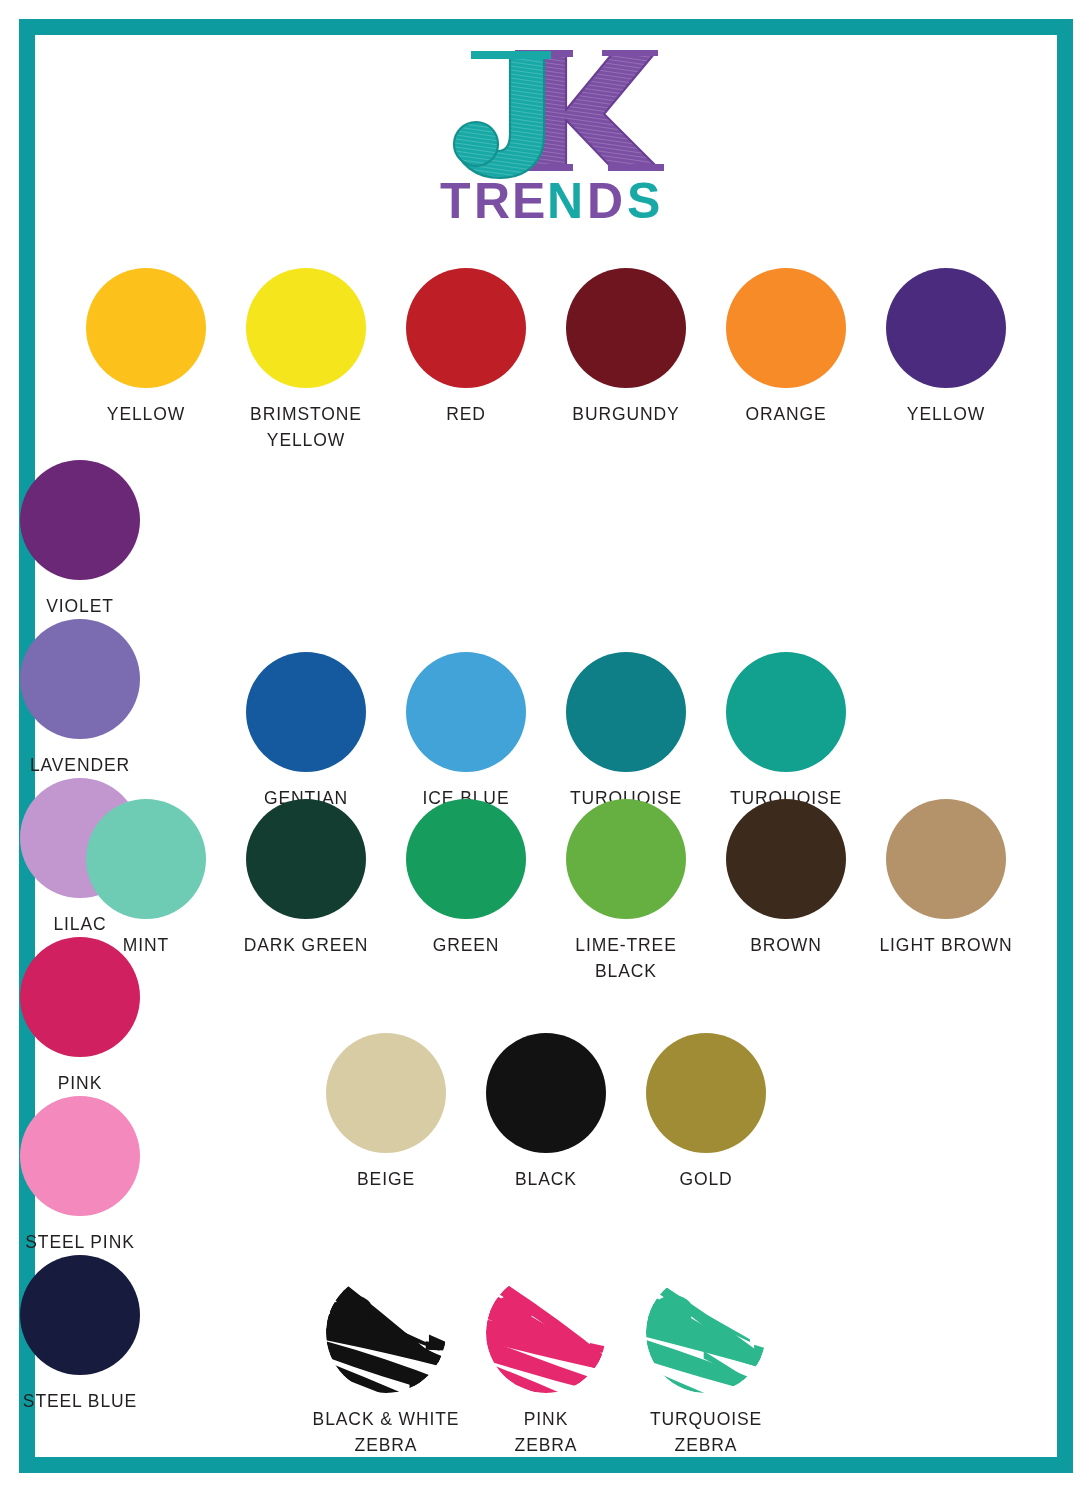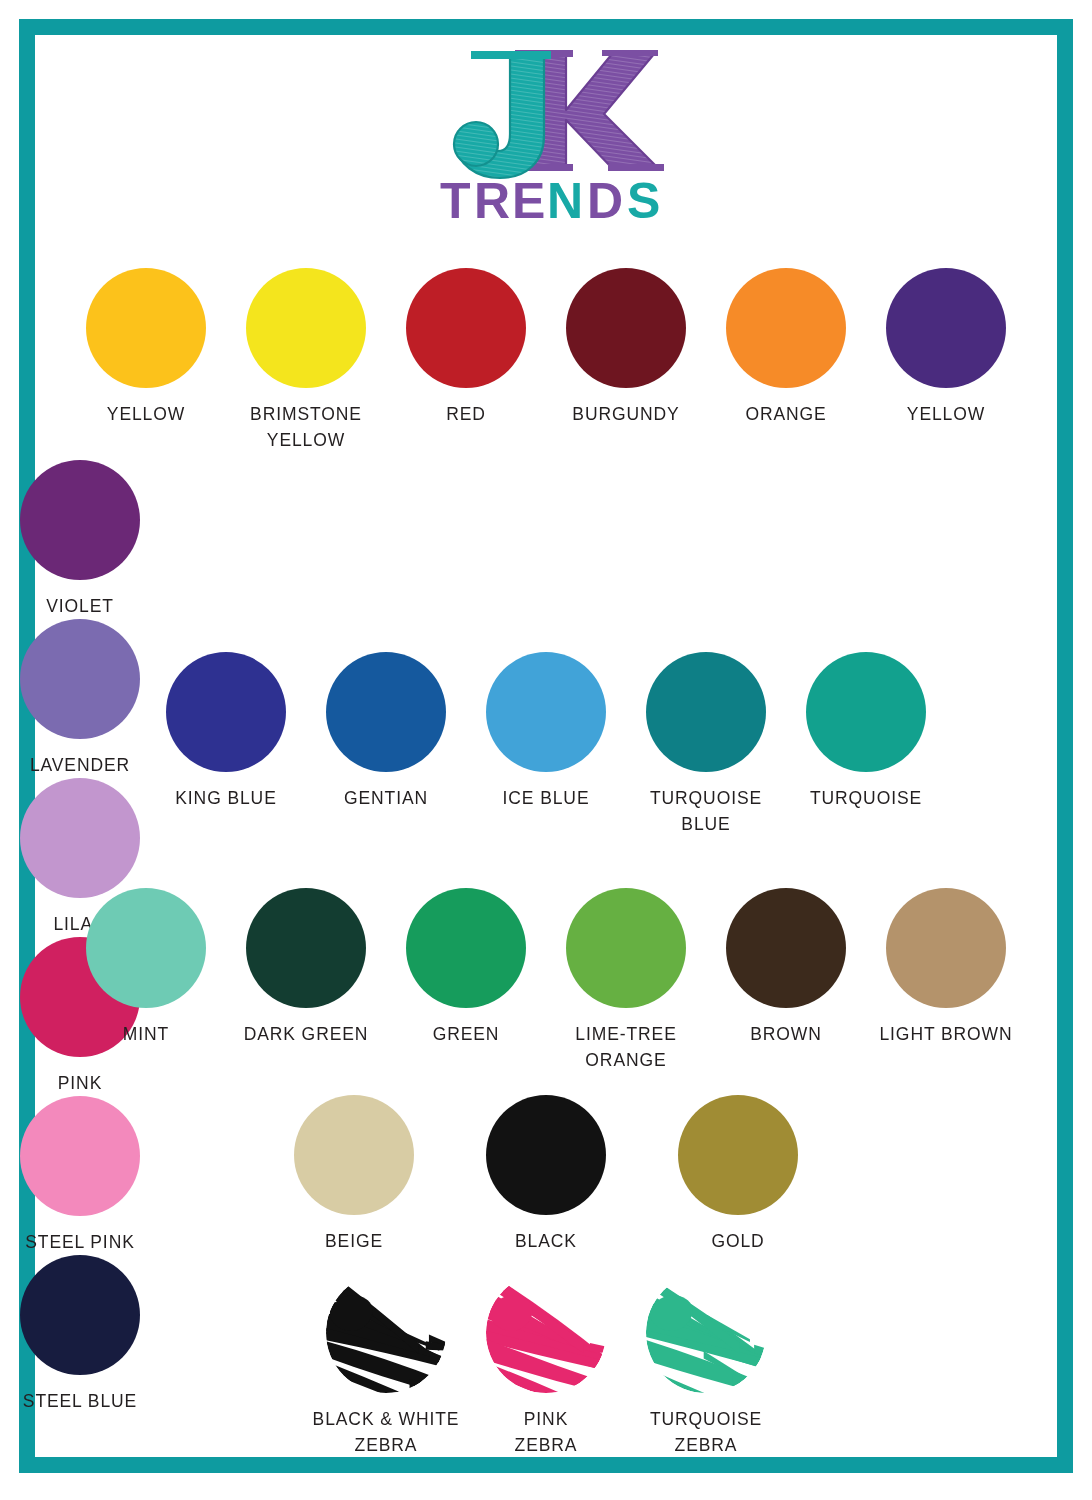--- a/index.html
+++ b/index.html
@@ -78,22 +78,22 @@
     text-align: center;
     line-height: 26px;
     white-space: pre-line;
     font-weight: 400;
   }
 
   
   #row-0 { top: 268px; }
   #row-1 { top: 460px; flex-direction: column; }
   #row-2 { top: 652px; }
-  #row-3 { top: 888px; }
-  #row-4 { top: 1095px; gap: 32px; }
+  #row-3 { top: 799px; }
+  #row-4 { top: 1033px; }
   #row-5 { top: 1273px; }
 </style>
 </head>
 <body>
 
 <div id="page" style="background: rgb(255, 255, 255);">
 
   <div id="frame-border" style="border-color: rgb(14, 155, 160);"></div>
 
   <div id="logo">
@@ -184,24 +184,20 @@
         <div class="swatch" style="background: rgb(243, 137, 188);"></div>
         <div class="label">STEEL PINK</div>
       </div>
       <div class="cell">
         <div class="swatch" style="background: rgb(23, 28, 63);"></div>
         <div class="label">STEEL BLUE</div>
       </div>
     </div>
   <div class="row" id="row-2">
       <div class="cell">
-        <div class="swatch" style="background: rgb(46, 49, 145);"></div>
-        <div class="label">KING BLUE</div>
-      </div>
-      <div class="cell">
         <div class="swatch" style="background: rgb(21, 89, 158);"></div>
         <div class="label">GENTIAN</div>
       </div>
       <div class="cell">
         <div class="swatch" style="background: rgb(65, 163, 216);"></div>
         <div class="label">ICE BLUE</div>
       </div>
       <div class="cell">
         <div class="swatch" style="background: rgb(14, 127, 134);"></div>
         <div class="label">TURQUOISE
@@ -221,21 +217,21 @@
         <div class="swatch" style="background: rgb(19, 61, 49);"></div>
         <div class="label">DARK GREEN</div>
       </div>
       <div class="cell">
         <div class="swatch" style="background: rgb(22, 156, 92);"></div>
         <div class="label">GREEN</div>
       </div>
       <div class="cell">
         <div class="swatch" style="background: rgb(102, 176, 66);"></div>
         <div class="label">LIME-TREE
-ORANGE</div>
+BLACK</div>
       </div>
       <div class="cell">
         <div class="swatch" style="background: rgb(60, 42, 28);"></div>
         <div class="label">BROWN</div>
       </div>
       <div class="cell">
         <div class="swatch" style="background: rgb(180, 147, 107);"></div>
         <div class="label">LIGHT BROWN</div>
       </div>
     </div>

